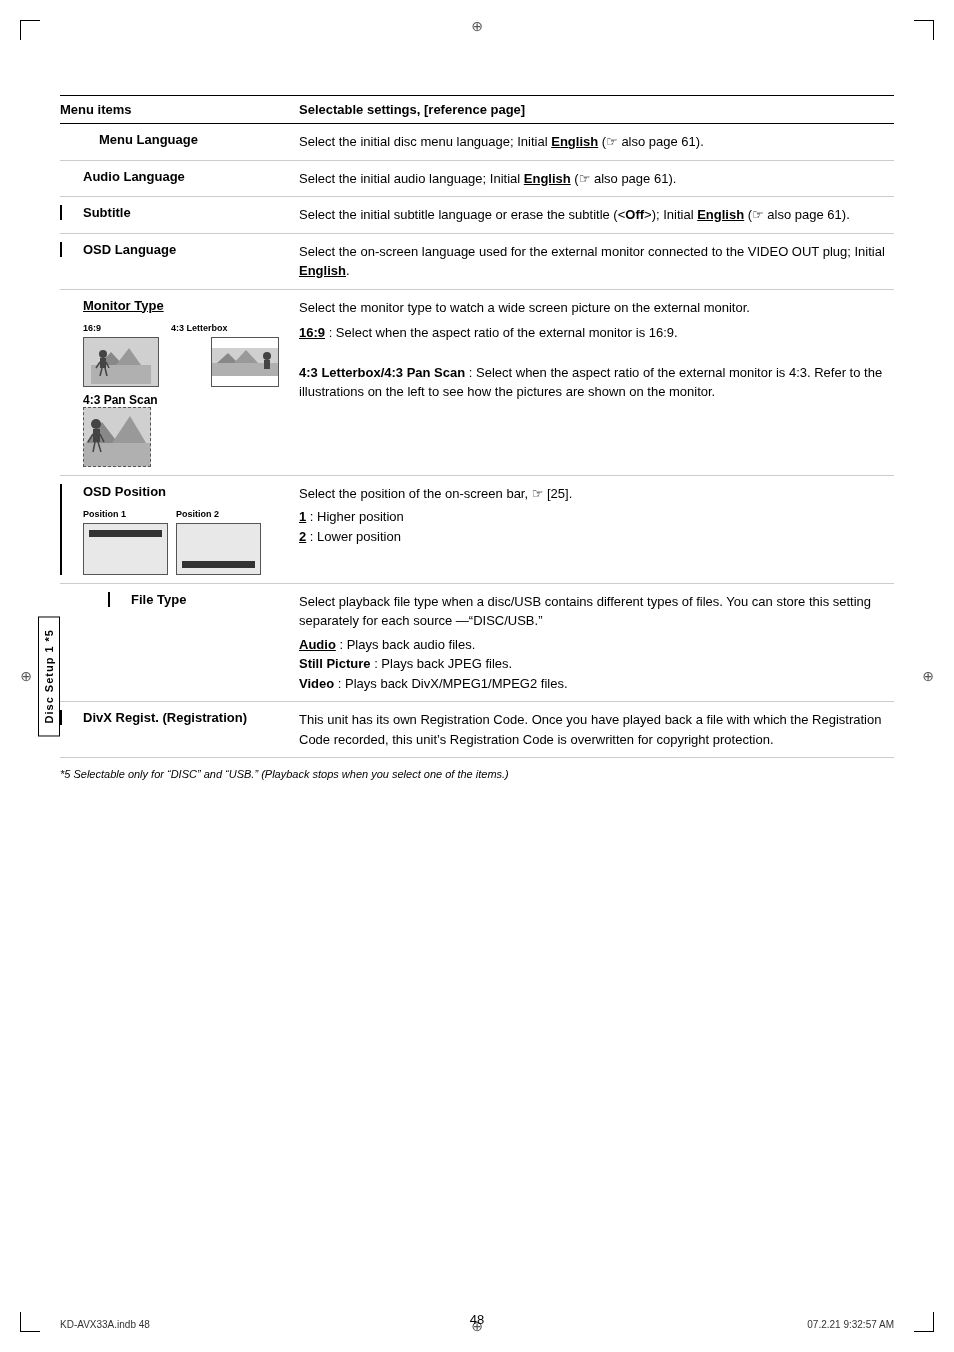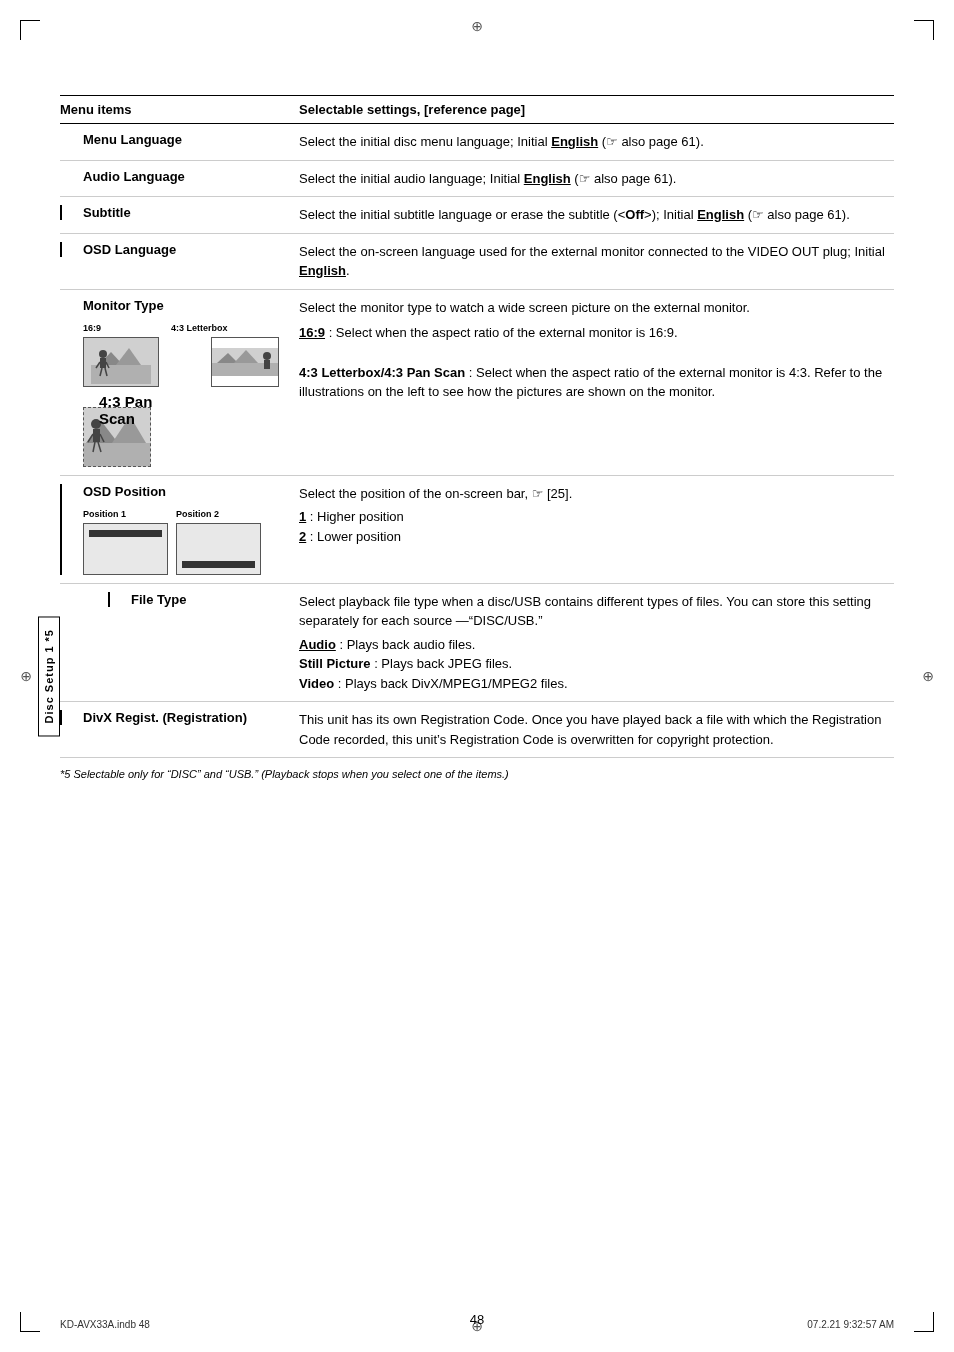--- a/index.html
+++ b/index.html
@@ -170,34 +170,34 @@
   <table class="main-table">
 
     <tbody>
         <tr class="header-row">
       <td style="font-weight:bold; font-size:13px; padding: 6px 10px 6px 0; width:220px;">Menu items</td>
       <td style="font-weight:bold; font-size:13px; padding: 6px 0 6px 10px;">Selectable settings, [reference page]</td>
     </tr>
 
     <tr>
       <td class="col-menu">
+        <span style="display:flex; align-items:center;margin-left:16px;">
+          <span style="width:18px; border-left:2px solid #000; margin-right:5px;"></span>
+          <span style="font-weight:bold;">Menu Language</span>
+        </span>
+      </td>
+      <td class="col-setting">
+        <span>Select the initial disc menu language; Initial </span><span class="bold-underline">English</span><span> (☞ also page 61).</span>
+      </td>
+    </tr>
+
+    <tr>
+      <td class="col-menu">
         <span style="display:flex; align-items:center;">
           <span style="width:18px; border-left:2px solid #000; margin-right:5px;"></span>
-          <span style="font-weight:bold;">Menu Language</span>
-        </span>
-      </td>
-      <td class="col-setting">
-        <span>Select the initial disc menu language; Initial </span><span class="bold-underline">English</span><span> (☞ also page 61).</span>
-      </td>
-    </tr>
-
-    <tr>
-      <td class="col-menu">
-        <span style="display:flex; align-items:center;">
-          <span style="width:18px; border-left:2px solid #000; margin-right:5px;"></span>
           <span style="font-weight:bold;">Audio Language</span>
         </span>
       </td>
       <td class="col-setting">
         <span>Select the initial audio language; Initial </span><span class="bold-underline">English</span><span> (☞ also page 61).</span>
       </td>
     </tr>
 
     <tr>
       <td class="col-menu">
@@ -218,21 +218,21 @@
           <span style="font-weight:bold;">OSD Language</span>
         </span>
       </td>
       <td class="col-setting">
         <span>Select the on-screen language used for the external monitor connected to the VIDEO OUT plug; Initial </span><span class="bold-underline">English</span><span>.</span>
       </td>
     </tr>
 
     <tr>
       <td class="col-menu" style="vertical-align:top; padding-top:8px;">
-        <span style="display:flex; align-items:center;">
+        <span style="display:flex; align-items:center;text-decoration:underline;">
           <span style="width:18px; border-left:2px solid #000; margin-right:5px;"></span>
           <div>
             <div style="font-weight:bold; margin-bottom:10px;">Monitor Type</div>
 
             <div class="monitor-illustrations">
 
               <div style="display:flex; gap:8px; margin-top:14px; position:relative;">
 
                 <div style="position:relative; margin-right:4px;">
                   <span style="font-size:9px; font-weight:bold; position:absolute; top:-14px; left:0;">16:9</span>
@@ -267,21 +267,21 @@
                         <polygon points="22,15 34,2 46,15" fill="#999"></polygon>
                         <circle cx="55" cy="8" r="4" fill="#444"></circle>
                         <rect x="52" y="12" width="6" height="9" fill="#444"></rect>
                       </svg>
                     </div>
                   </div>
                 </div>
               </div>
 
               <div style="position:relative; margin-top:16px; width:76px;">
-                <span style="font-size:15px; font-weight:bold; position:absolute; top:-14px; left:16px;">4:3 Pan Scan</span>
+                <span style="font-size:12px; font-weight:bold; position:absolute; top:-14px; left:0;">4:3 Pan Scan</span>
                 <div style="width:68px; height:60px; border:1.5px dashed #555; background:#d0d0d0; overflow:hidden;">
                   <svg width="68" height="60" viewBox="0 0 68 60">
                     <rect x="0" y="35" width="68" height="25" fill="#b0b0b0"></rect>
                     <polygon points="2,35 18,14 34,35" fill="#888"></polygon>
                     <polygon points="28,35 46,8 62,35" fill="#999"></polygon>
 
                     <circle cx="12" cy="16" r="5" fill="#444"></circle>
                     <rect x="9" y="21" width="7" height="13" fill="#444"></rect>
                     <line x1="9" y1="26" x2="4" y2="34" stroke="#444" stroke-width="1.5"></line>
                     <line x1="16" y1="26" x2="20" y2="34" stroke="#444" stroke-width="1.5"></line>

